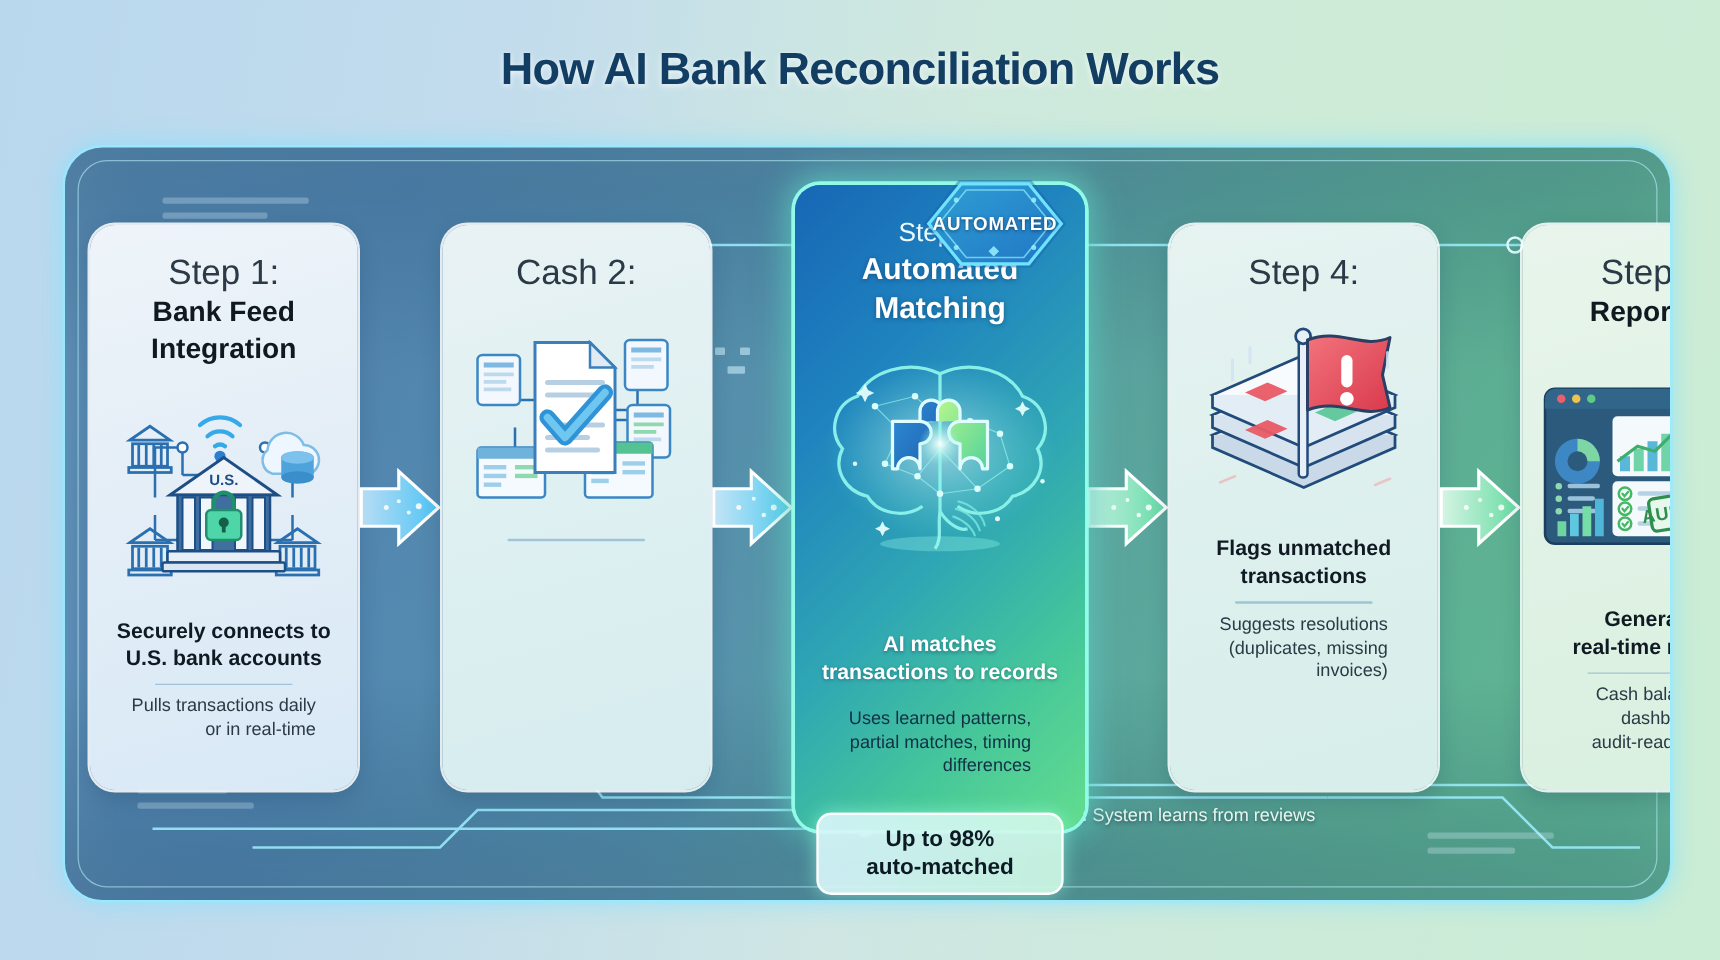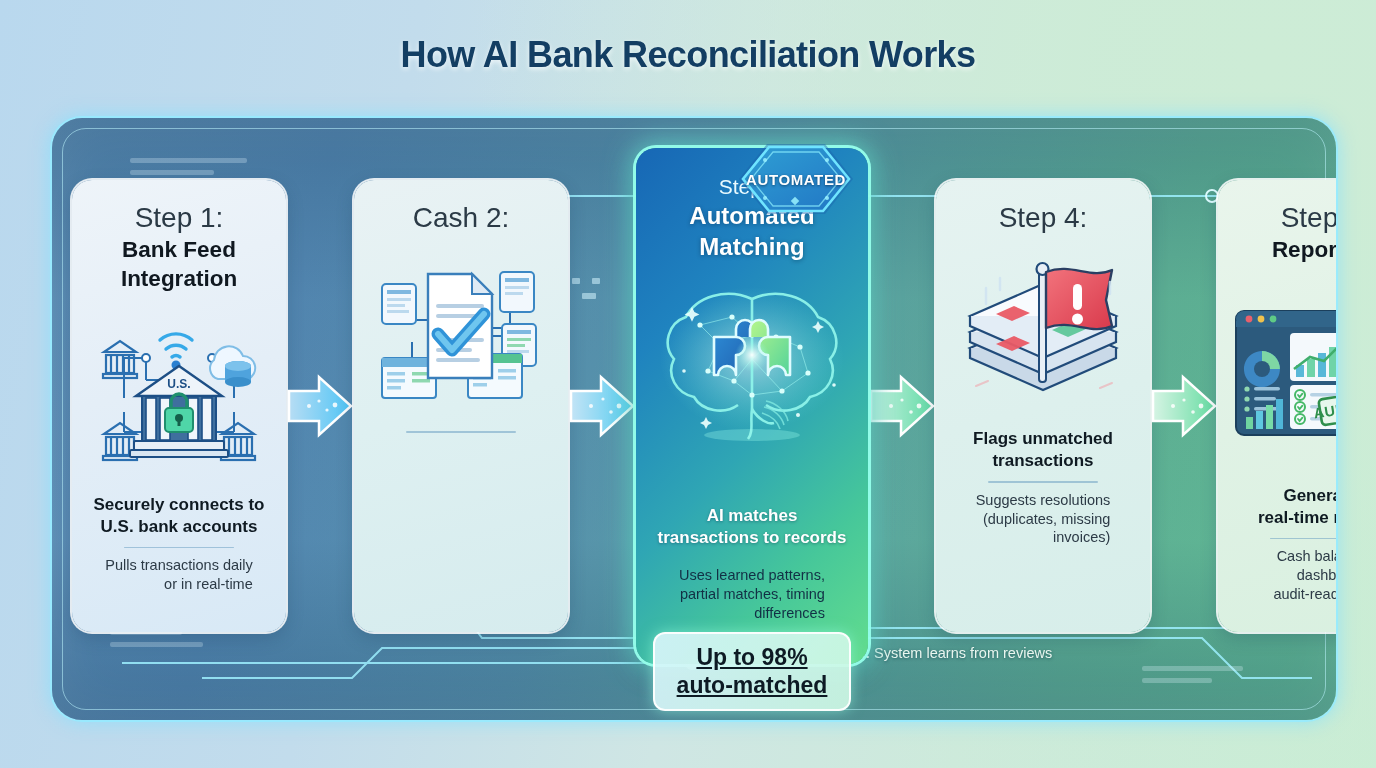--- a/index.html
+++ b/index.html
@@ -113,28 +113,27 @@
     width: 110px; height: 1.5px; margin: 9px auto 8px;
     background: rgba(110,160,195,0.55); border-radius: 2px;
   }
   .card.c3 .rule { background: rgba(225,255,250,0.7); }
   .sub {
     font-size: 14.5px; color: #2c3a46; line-height: 1.3; text-align: right;
   }
   .card.c3 .sub { color: #123045; }
 
   .stat-badge {
-    margin-top: 10px;
+    margin-top: 28px;
     width: 198px; padding: 9px 6px;
     border-radius: 12px;
     background: linear-gradient(110deg, rgba(215,245,250,0.92), rgba(205,248,228,0.92));
     border: 2px solid rgba(255,255,255,0.92);
-    font-size: 23px; font-weight: bold; color: #0d1a24; line-height: 1.22;
+    font-size: 18px; font-weight: bold; color: #0d1a24; line-height: 1.22;
     box-shadow: 0 0 14px rgba(150,255,230,0.55);
-    text-decoration: underline;
   }
 
   
   .arrow {
     position: relative; width: 68px; height: 452px;
     display: flex; align-items: center; justify-content: center;
     flex: 0 0 68px;
   }
 
   

